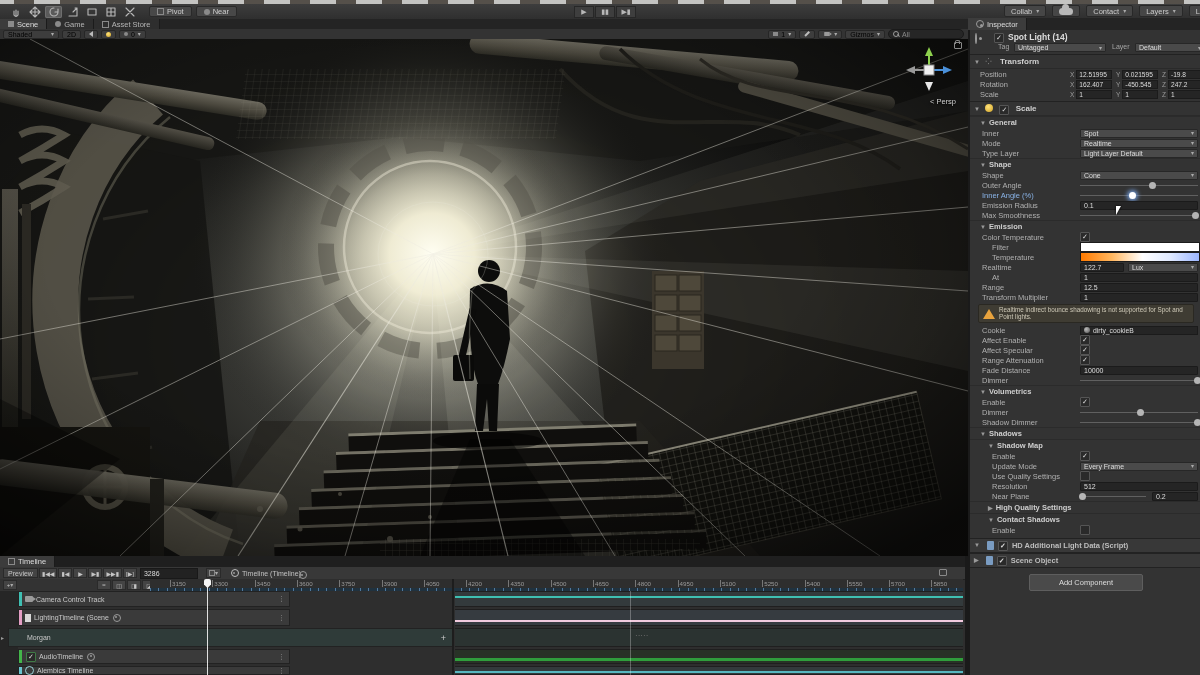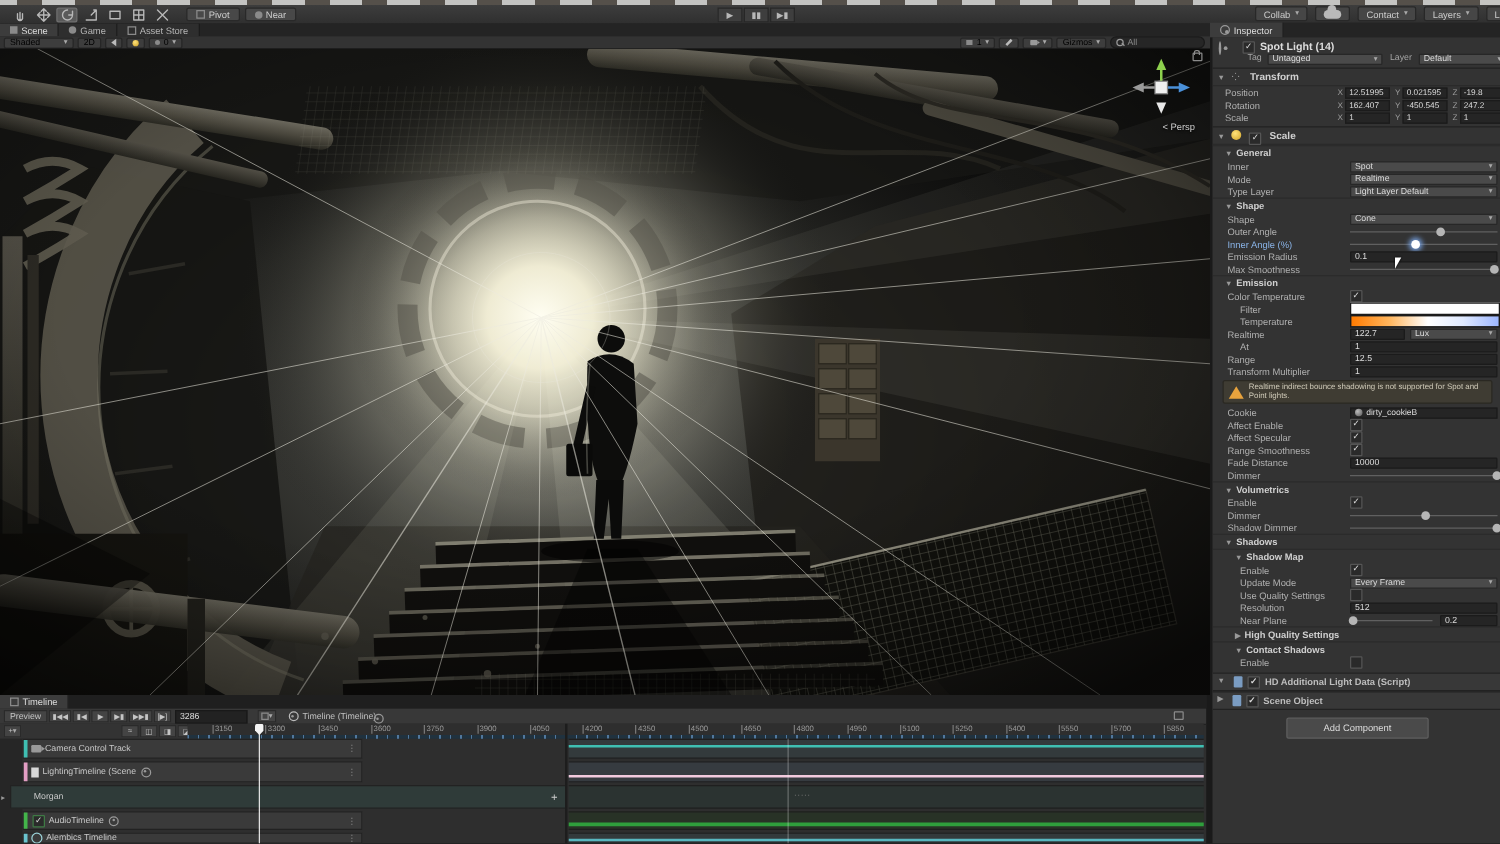--- a/index.html
+++ b/index.html
@@ -626,21 +626,21 @@
             <span class="chkbox">✓</span>
           </span>
         </div>
         <div class="irow">
           <span class="lbl">Affect Specular</span>
           <span class="ctrl">
             <span class="chkbox">✓</span>
           </span>
         </div>
         <div class="irow">
-          <span class="lbl">Range Smoothness</span>
+          <span class="lbl">Range Attenuation</span>
           <span class="ctrl">
             <span class="chkbox">✓</span>
           </span>
         </div>
         <div class="irow">
           <span class="lbl">Fade Distance</span>
           <span class="ctrl">
             <span class="fld">10000</span>
           </span>
         </div>

